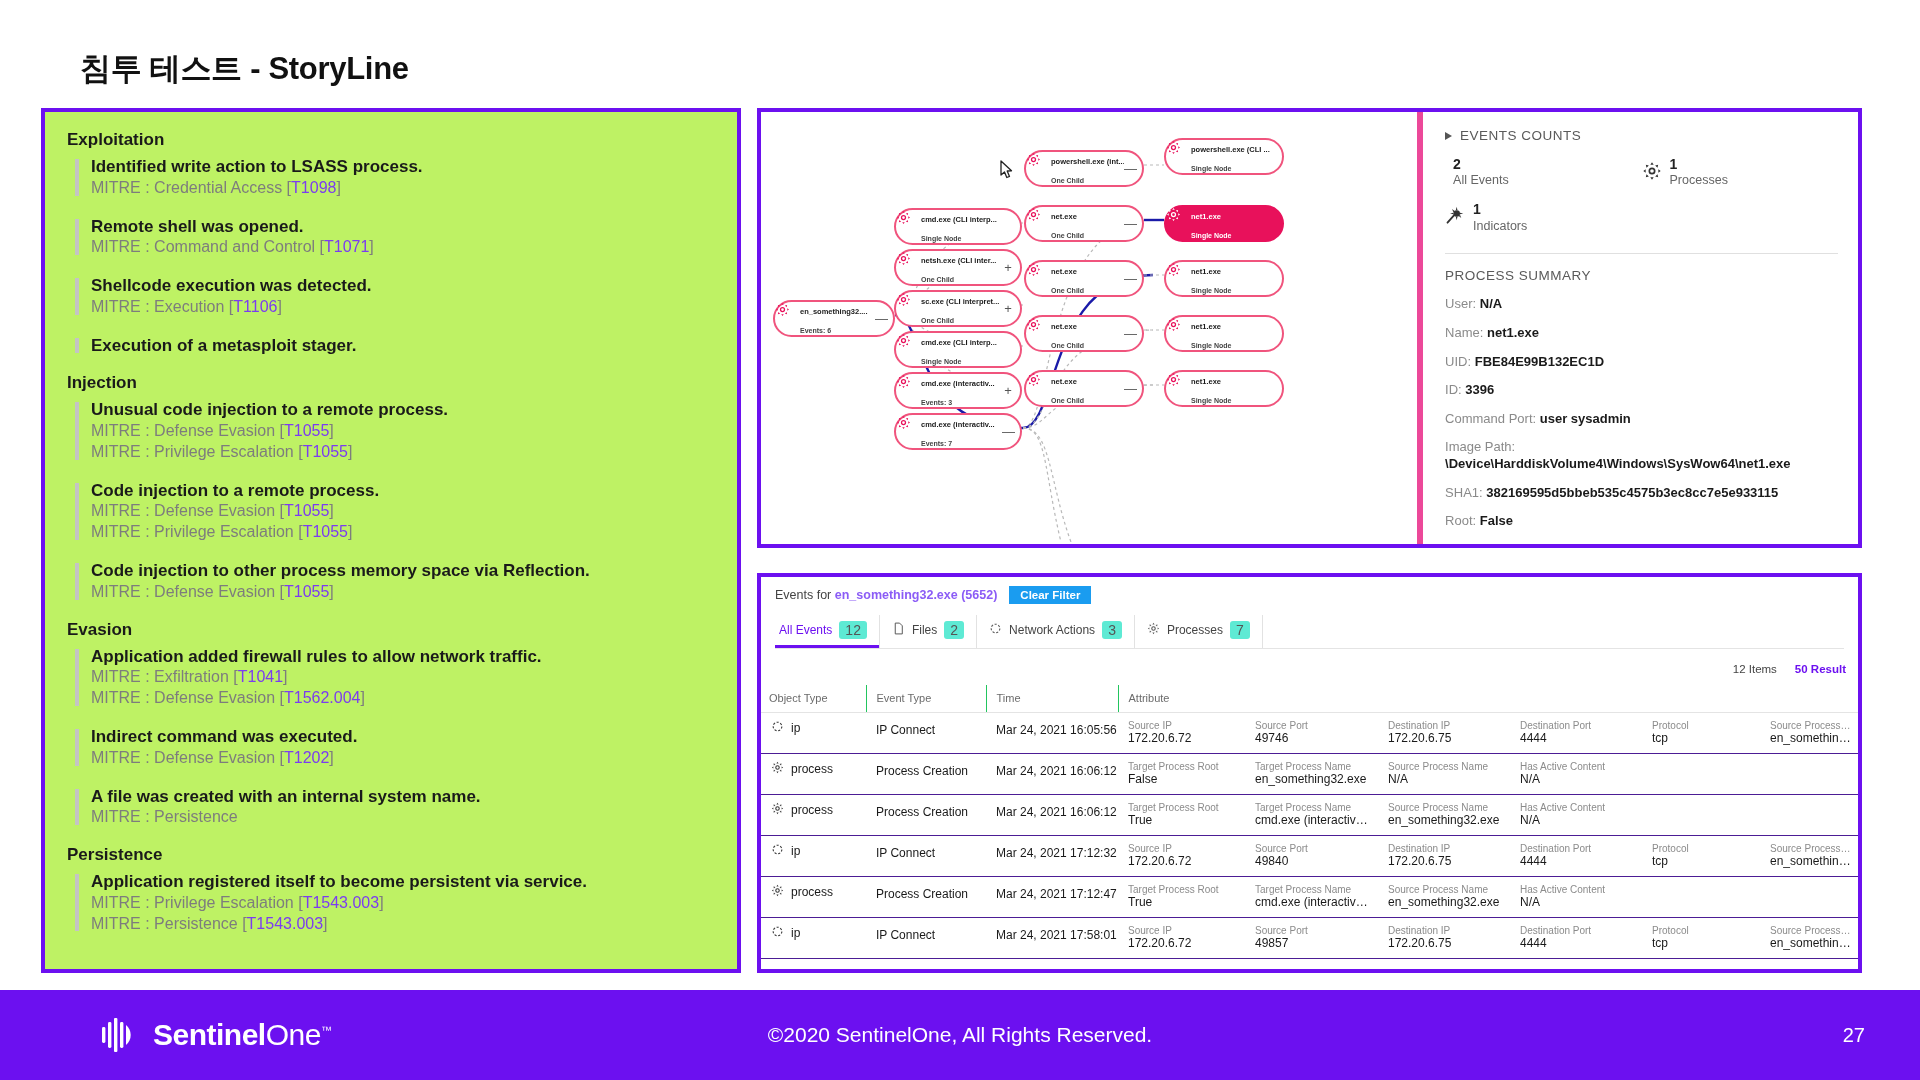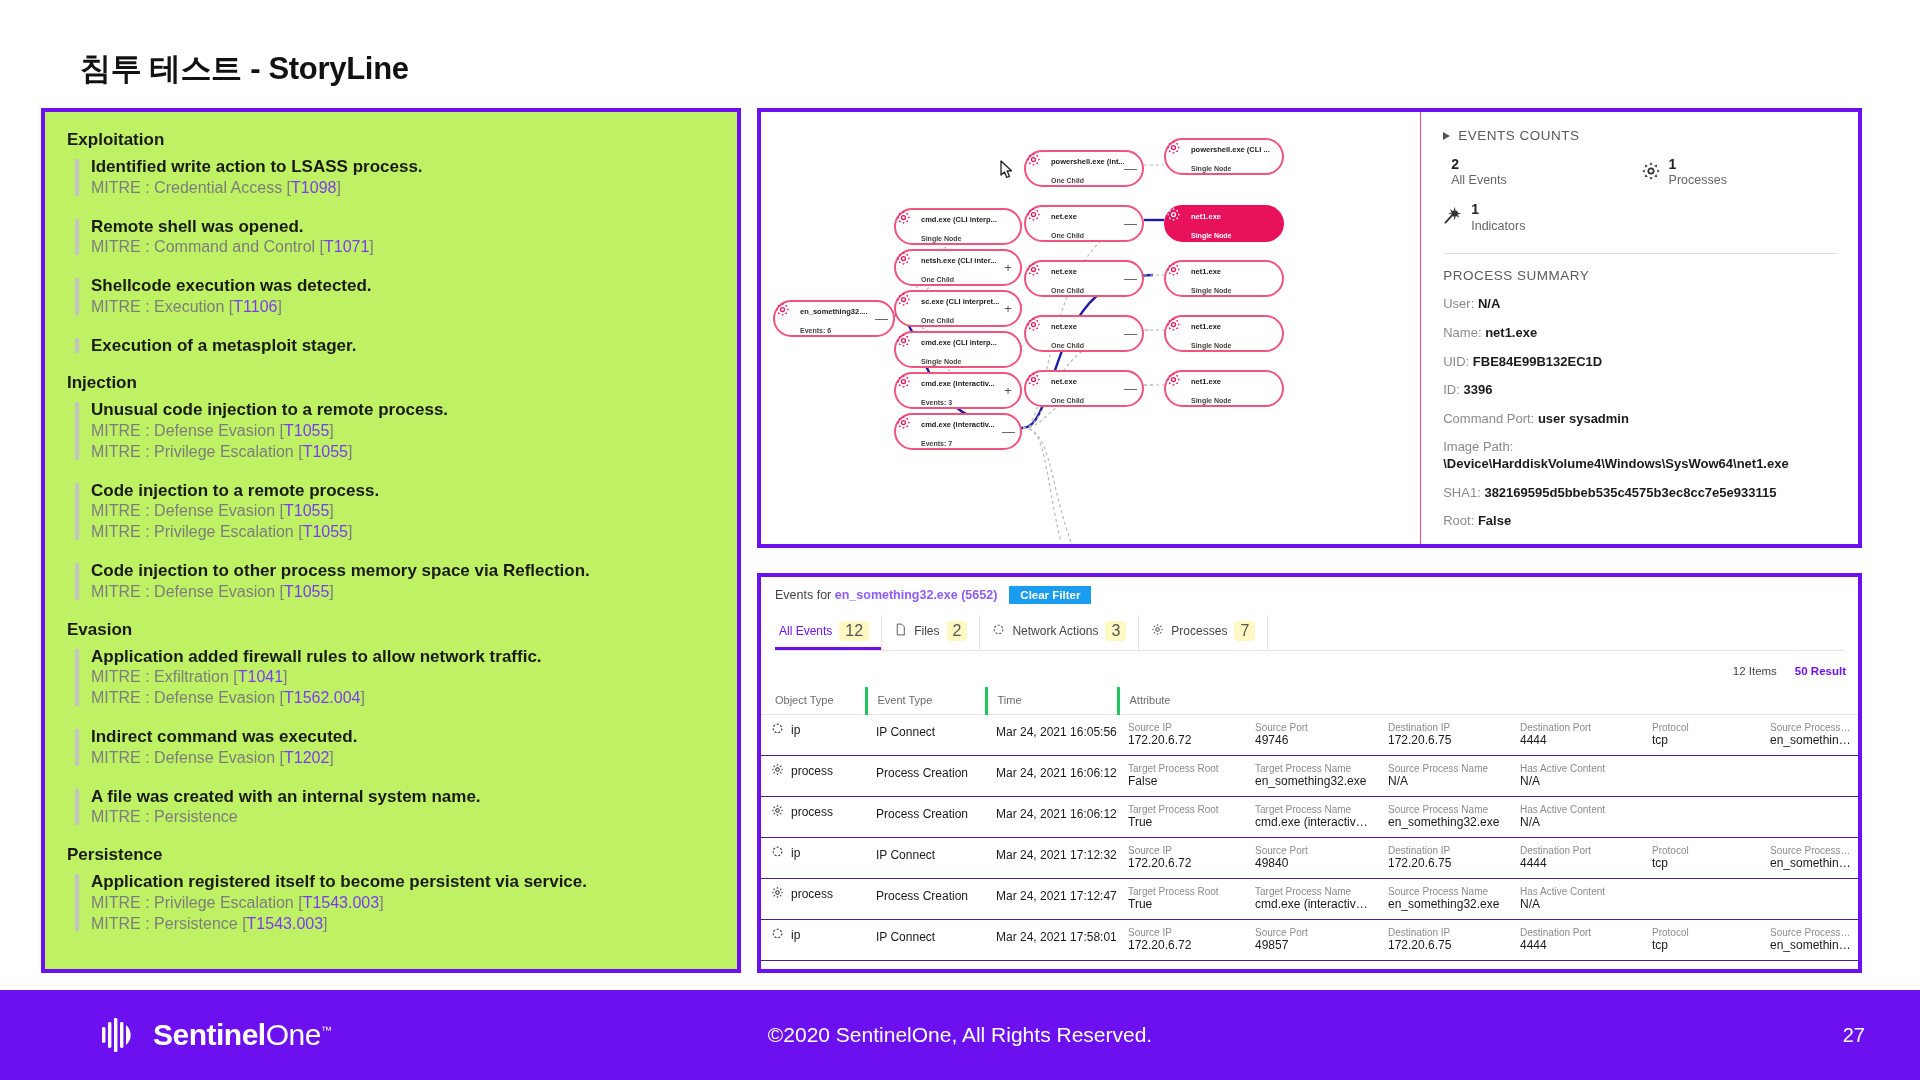--- a/index.html
+++ b/index.html
@@ -83,21 +83,21 @@
   .node .pm {
     flex: 0 0 auto; font-size: 13px; color: #555;
     width: 12px; text-align: center; font-weight: 400;
   }
   .cursor-icon {
     position: absolute; width: 16px; height: 22px; pointer-events: none;
   }
 
   
   .detail-side {
-    flex: 1 1 auto; border-left: 1px solid #ec4899;
+    flex: 1 1 auto; border-left: 6px solid #ec4899;
     padding: 16px 20px 10px 22px;
     font-size: 13px; color: #444;
     overflow: hidden;
   }
   .ec-header {
     display: flex; align-items: center; gap: 8px;
     font-size: 13.5px; color: #5a5a5a; letter-spacing: .5px;
     margin-bottom: 14px;
   }
   .tri { width: 0; height: 0; border-left: 7px solid #555;
@@ -133,36 +133,36 @@
     padding: 6px 12px 9px 12px; font-size: 12px; color: #444;
     border-right: 1px solid #e2e2e2; position: relative; cursor: pointer;
   }
   .tab:first-child { padding-left: 4px; }
   .tab.active { color: #6c10f0; }
   .tab.active::after {
     content:""; position:absolute; left:0; right:0; bottom:0;
     height: 3px; background: #6c10f0;
   }
   .tab .badge {
-    background: #fef9c3; color: #555; font-size: 16px;
+    background: #5eead4; color: #555; font-size: 14px;
     border-radius: 3px; padding: 1px 6px;
   }
   .tabs-rule { height: 1px; background: #e4e4e4; margin: 0 14px; }
   .result-bar {
     display: flex; justify-content: flex-end; align-items: center; gap: 18px;
     padding: 14px 12px 10px 0; font-size: 11.5px; color: #444;
   }
   .result-bar .rl { color: #6c10f0; font-weight: bold; }
   table.ev { width: 100%; border-collapse: collapse; table-layout: fixed; }
   table.ev th {
     font-size: 11px; font-weight: normal; color: #6b6b6b; text-align: left;
     padding: 7px 6px 8px 10px; border-bottom: 1px solid #e4e4e4;
-    border-left: 3px solid #22c55e; white-space: nowrap;
-  }
-  table.ev th.first { border-left: none; padding-left: 14px; }
+    border-left: 1px solid #22c55e; white-space: nowrap;
+  }
+  table.ev th.first { border-left: none; padding-left: 8px; }
   table.ev td {
     padding: 7px 6px 8px 10px; border-bottom: 1px solid #4c1d95;
     vertical-align: top;
   }
   td.c-obj { padding-left: 14px; }
   .obj-cell { display: flex; align-items: center; gap: 7px; font-size: 12px; color: #1a1a1a; }
   .cell-main { font-size: 12px; color: #1a1a1a; white-space: nowrap; overflow: hidden; text-overflow: ellipsis; }
   .cell-lbl { font-size: 10px; color: #8b8b8b; white-space: nowrap; overflow: hidden; text-overflow: ellipsis; }
 
   

